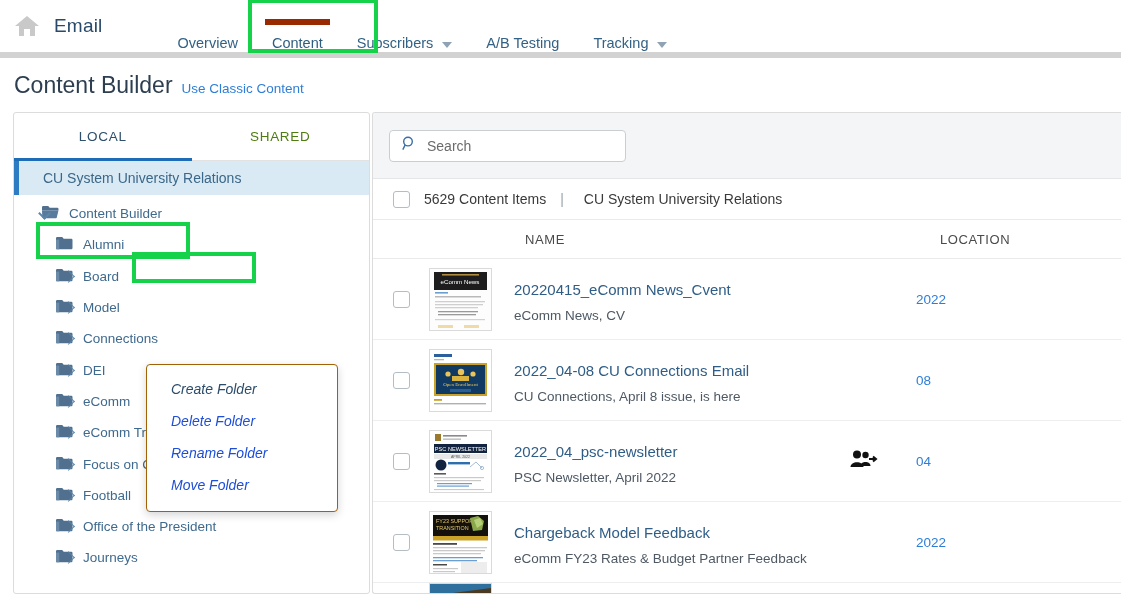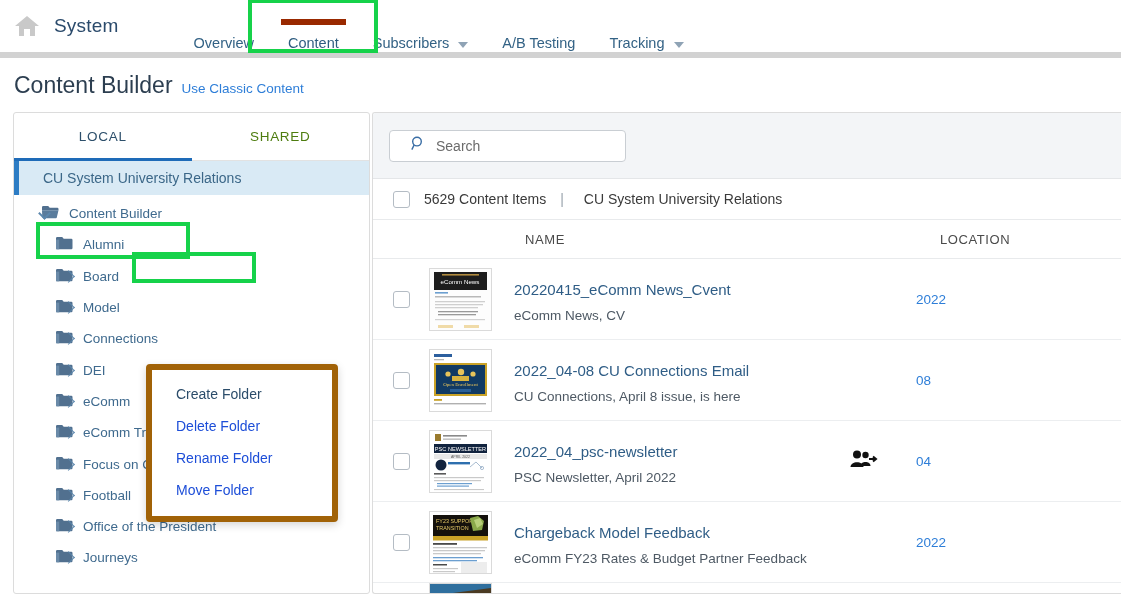--- a/index.html
+++ b/index.html
@@ -182,25 +182,26 @@
   .folder-ic { margin-right: 10px; flex: 0 0 auto; display:block; }
   .tree-label { white-space: nowrap; }
 
   
   .ctx-menu {
     position: absolute;
     left: 132px;
     top: 251px;
     width: 192px;
     background: #fff;
-    border: 6px solid #a16207;
+    border: 1px solid #a16207;
     border-radius: 4px;
     box-shadow: 0 3px 9px rgba(0,0,0,.17);
     padding: 8px 0 10px 0;
     z-index: 50;
+    font-style: italic;
   }
   .ctx-item {
     padding: 6px 0 6px 24px;
     font-size: 14px;
     color: #2b4c6a;
     cursor: pointer;
     line-height: 20px;
   }
   .ctx-item.disabled { color: #1d4ed8; cursor: default; }
 
@@ -225,21 +226,21 @@
     padding-left: 16px;
   }
   .search-box {
     width: 237px;
     height: 32px;
     background: #fff;
     border: 1px solid #c9ced3;
     border-radius: 4px;
     display: flex;
     align-items: center;
-    padding-left: 21px;
+    padding-left: 12px;
     gap: 10px;
   }
   .search-box input {
     border: none;
     outline: none;
     font-size: 14px;
     color: #3a3a3a;
     font-family: "Liberation Sans", sans-serif;
     width: 170px;
     background: transparent;
@@ -330,21 +331,21 @@
 </head>
 <body>
 
 <div class="topnav">
   <div class="home-wrap">
     <span class="home-icon">
       <svg width="26" height="24" viewBox="0 0 26 24">
         <path d="M13 2 L25 12 L21 12 L21 22 L16 22 L16 15 L10 15 L10 22 L5 22 L5 12 L1 12 Z" fill="#c9c9c9"></path>
       </svg>
     </span>
-    <span class="app-name">System</span>
+    <span class="app-name">Email</span>
   </div>
 
   <div class="nav-items">
     <div class="nav-item">
       <span>Overview</span>
     </div>
     <div class="nav-item active">
       <span>Content</span>
     </div>
     <div class="nav-item">

